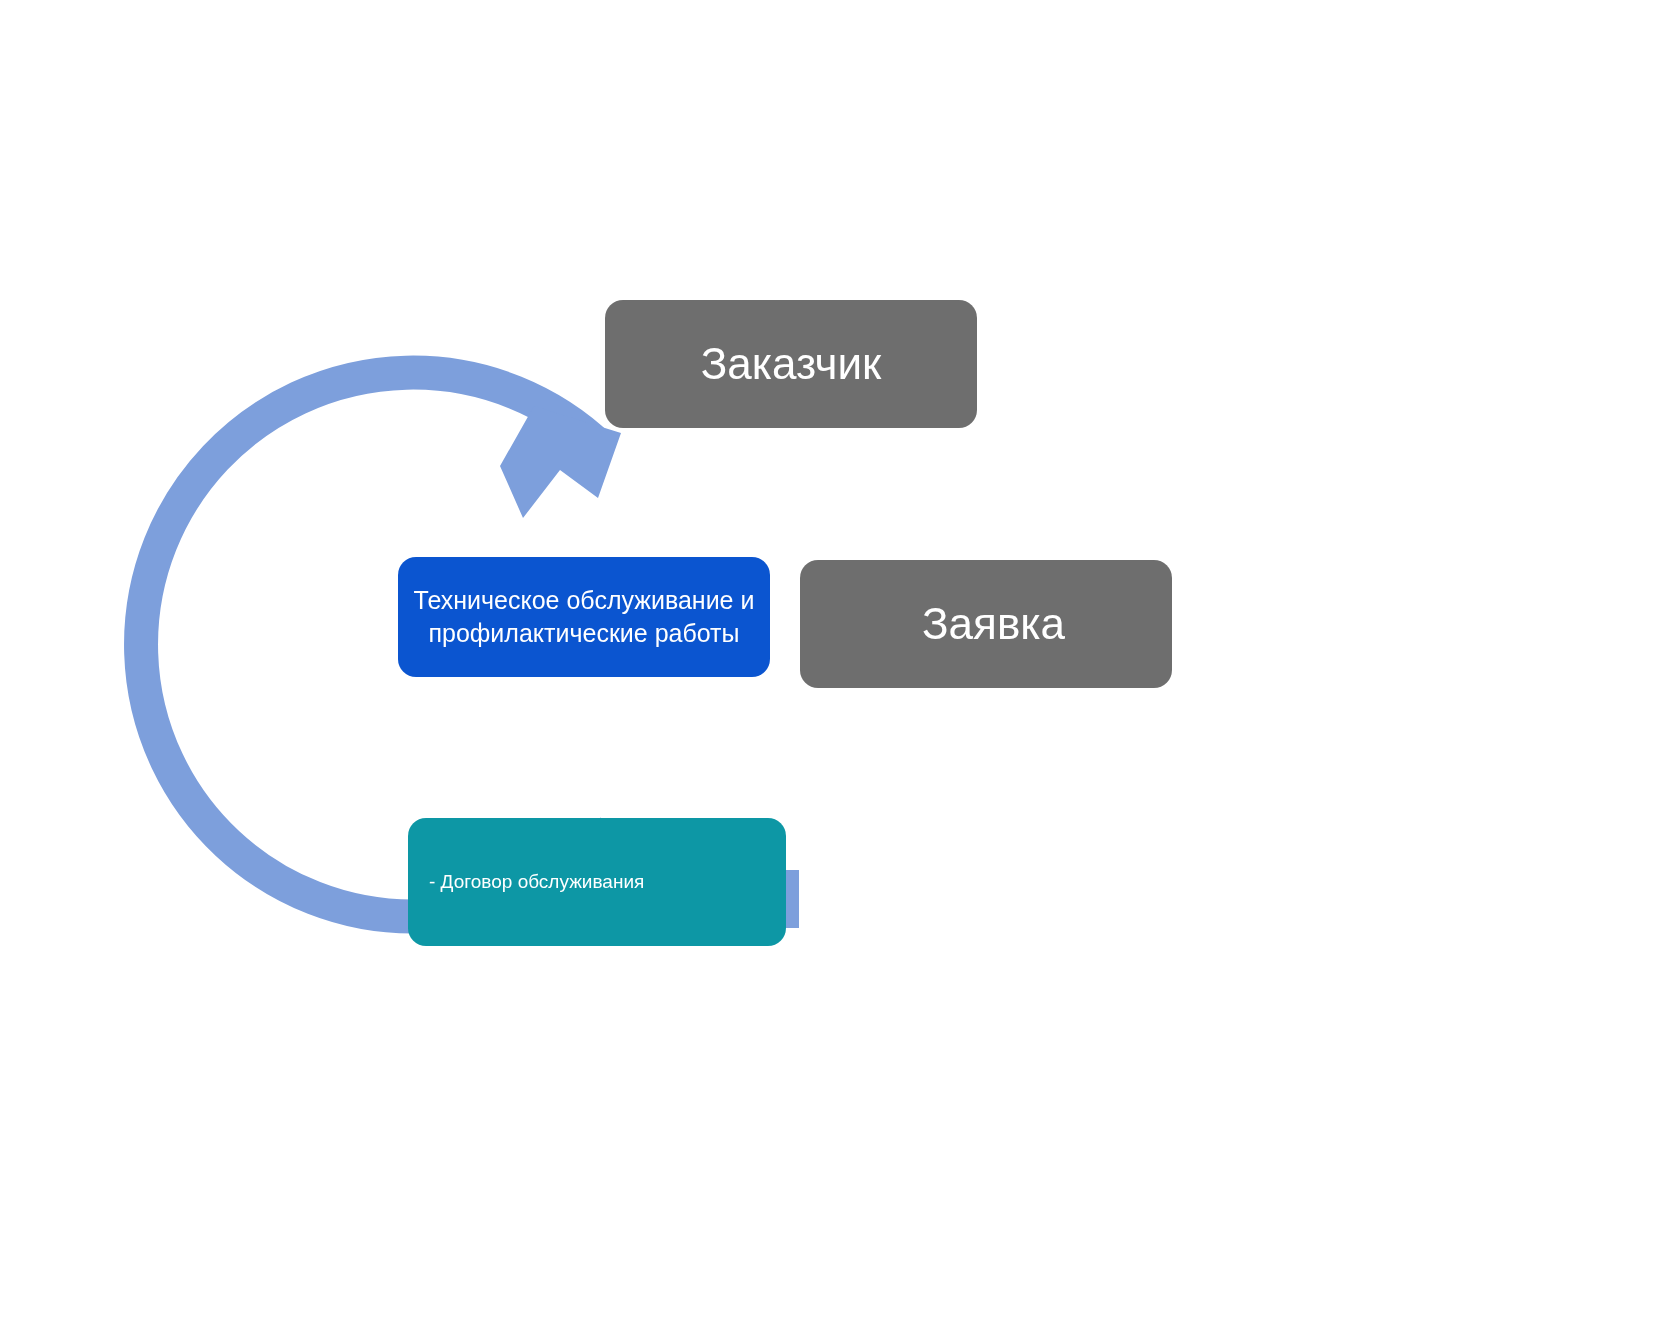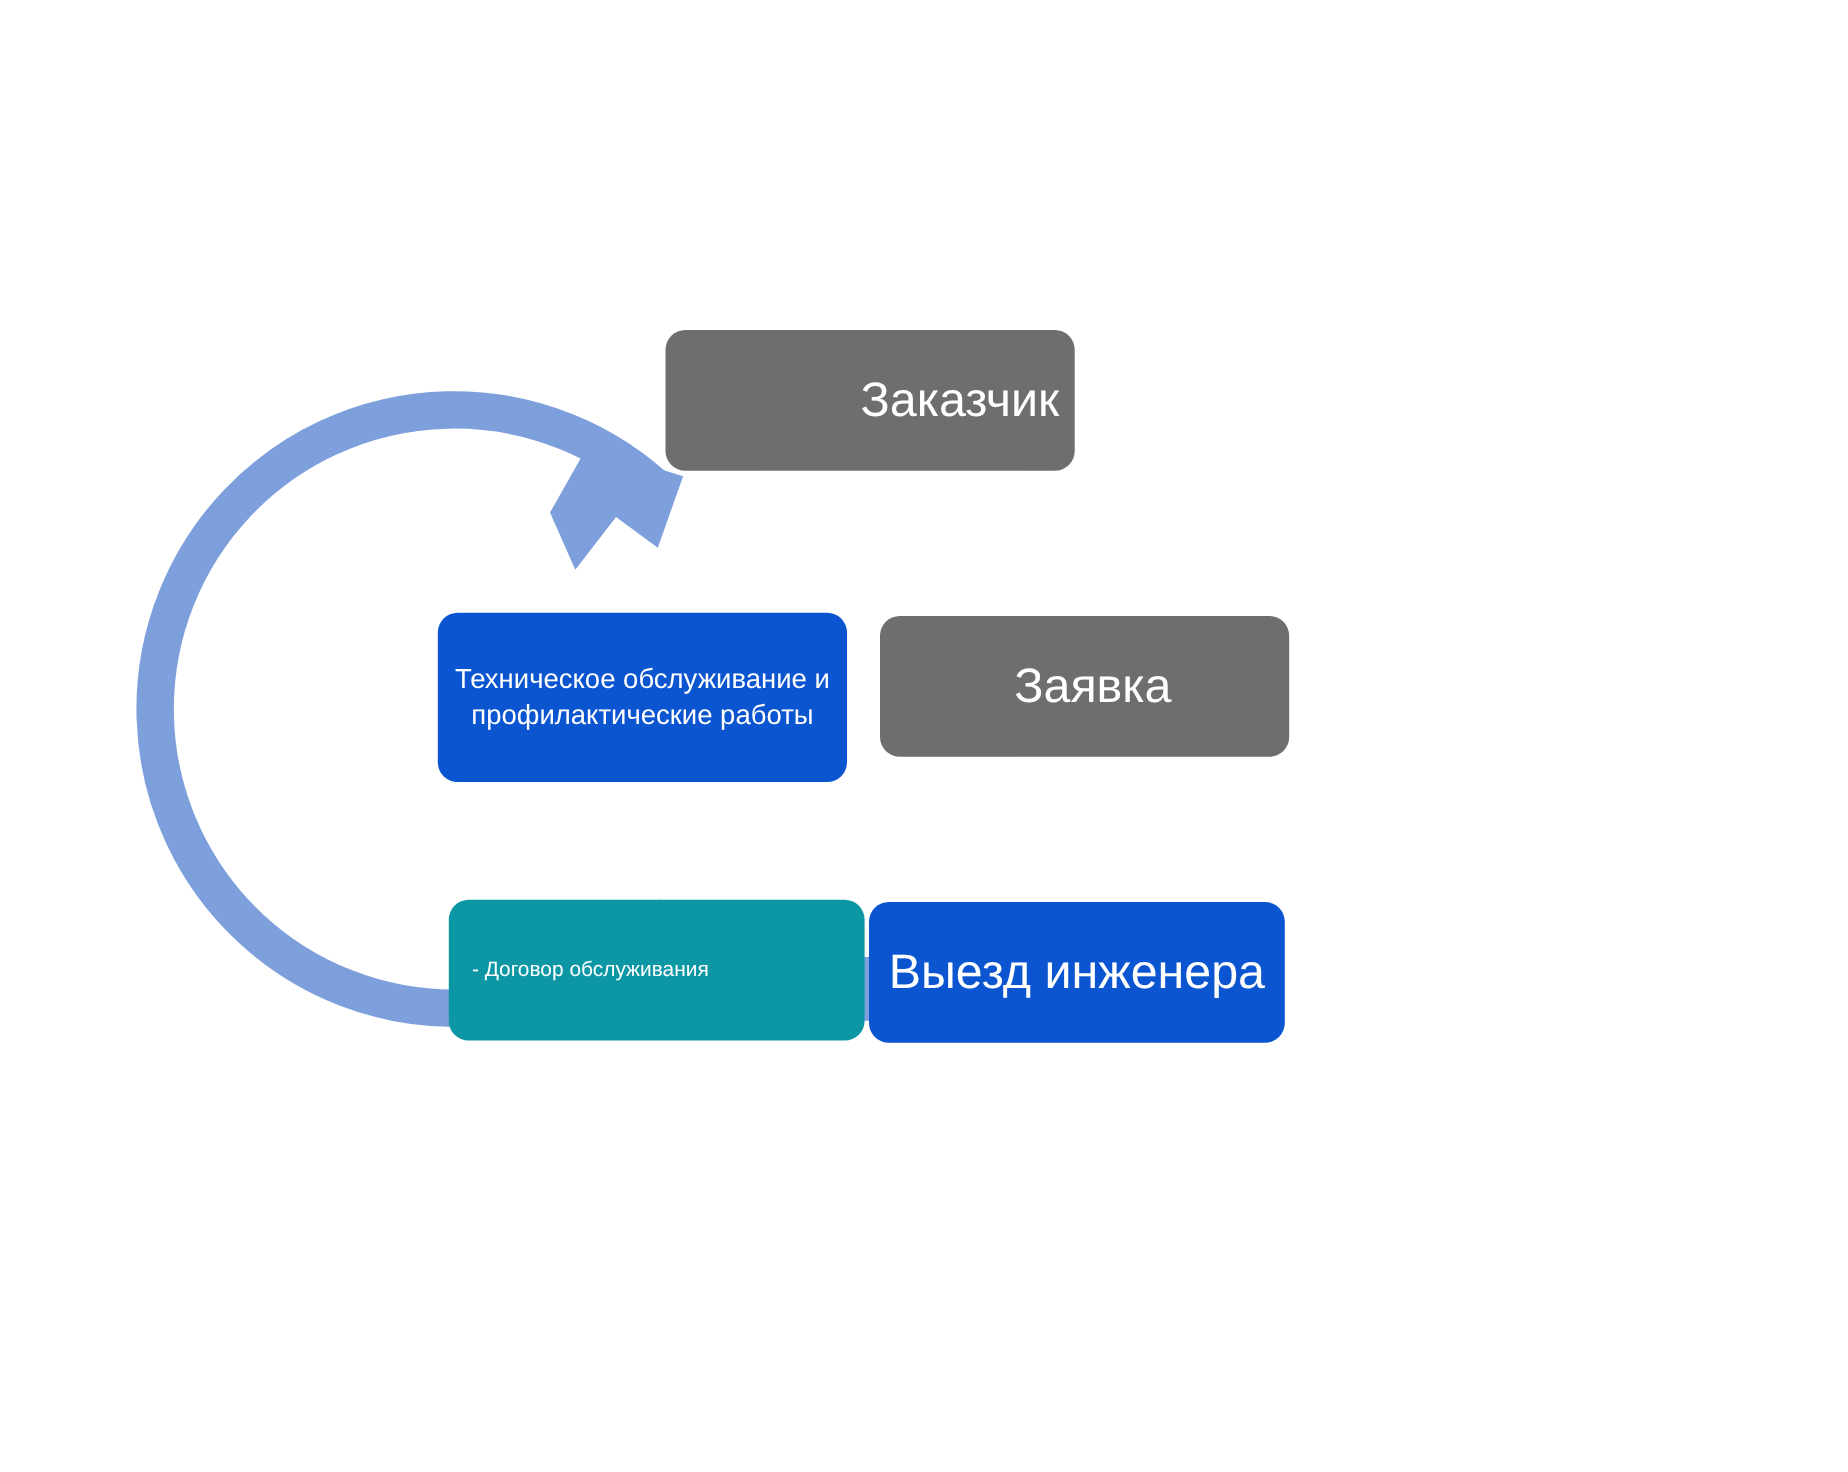--- a/index.html
+++ b/index.html
@@ -98,21 +98,21 @@
     font-size: 19px;
     text-align: left;
     padding-left: 14px;
   }
 
   
   #node-maintenance {
     left: 398px;
     top: 557px;
     width: 372px;
-    height: 154px;
+    height: 120px;
     background: #0b55d0;
     z-index: 6;
   }
   #node-maintenance .title {
     font-size: 25px;
     line-height: 1.33;
   }
 </style>
 </head>
 <body>
@@ -122,31 +122,28 @@
   <svg id="ring-svg" viewBox="0 0 1680 1338">
 
     <path d="M 613 829
              A 272 272 0 1 1 601 448" fill="none" stroke="#7d9fdc" stroke-width="34" stroke-linecap="butt"></path>
 
     <polygon points="534,406 621,433 598,498 560,470 523,518 500,466" fill="#7d9fdc"></polygon>
 
     <rect x="779" y="870" width="20" height="58" fill="#7d9fdc"></rect>
   </svg>
 
-  <div class="node" id="node-customer" style="background: rgb(110, 110, 110); text-align: right;">
+  <div class="node" id="node-customer" style="background: rgb(110, 110, 110);">
     <span class="title">Заказчик</span>
   </div>
 
   <div class="node" id="node-request" style="background: rgb(110, 110, 110);">
     <span class="title">Заявка</span>
   </div>
 
-  <div class="node" id="node-dispatch" style="background: rgb(11, 85, 208);">
-    <span class="title">Выезд инженера</span>
-  </div>
 
   <div class="node" id="node-contract" style="background: rgb(13, 151, 165);">
     <span class="subtitle">- Договор обслуживания</span>
   </div>
 
   <div class="node" id="node-maintenance" style="background: rgb(11, 85, 208);">
     <span class="title">Техническое обслуживание и профилактические работы</span>
   </div>
 
 </div>

